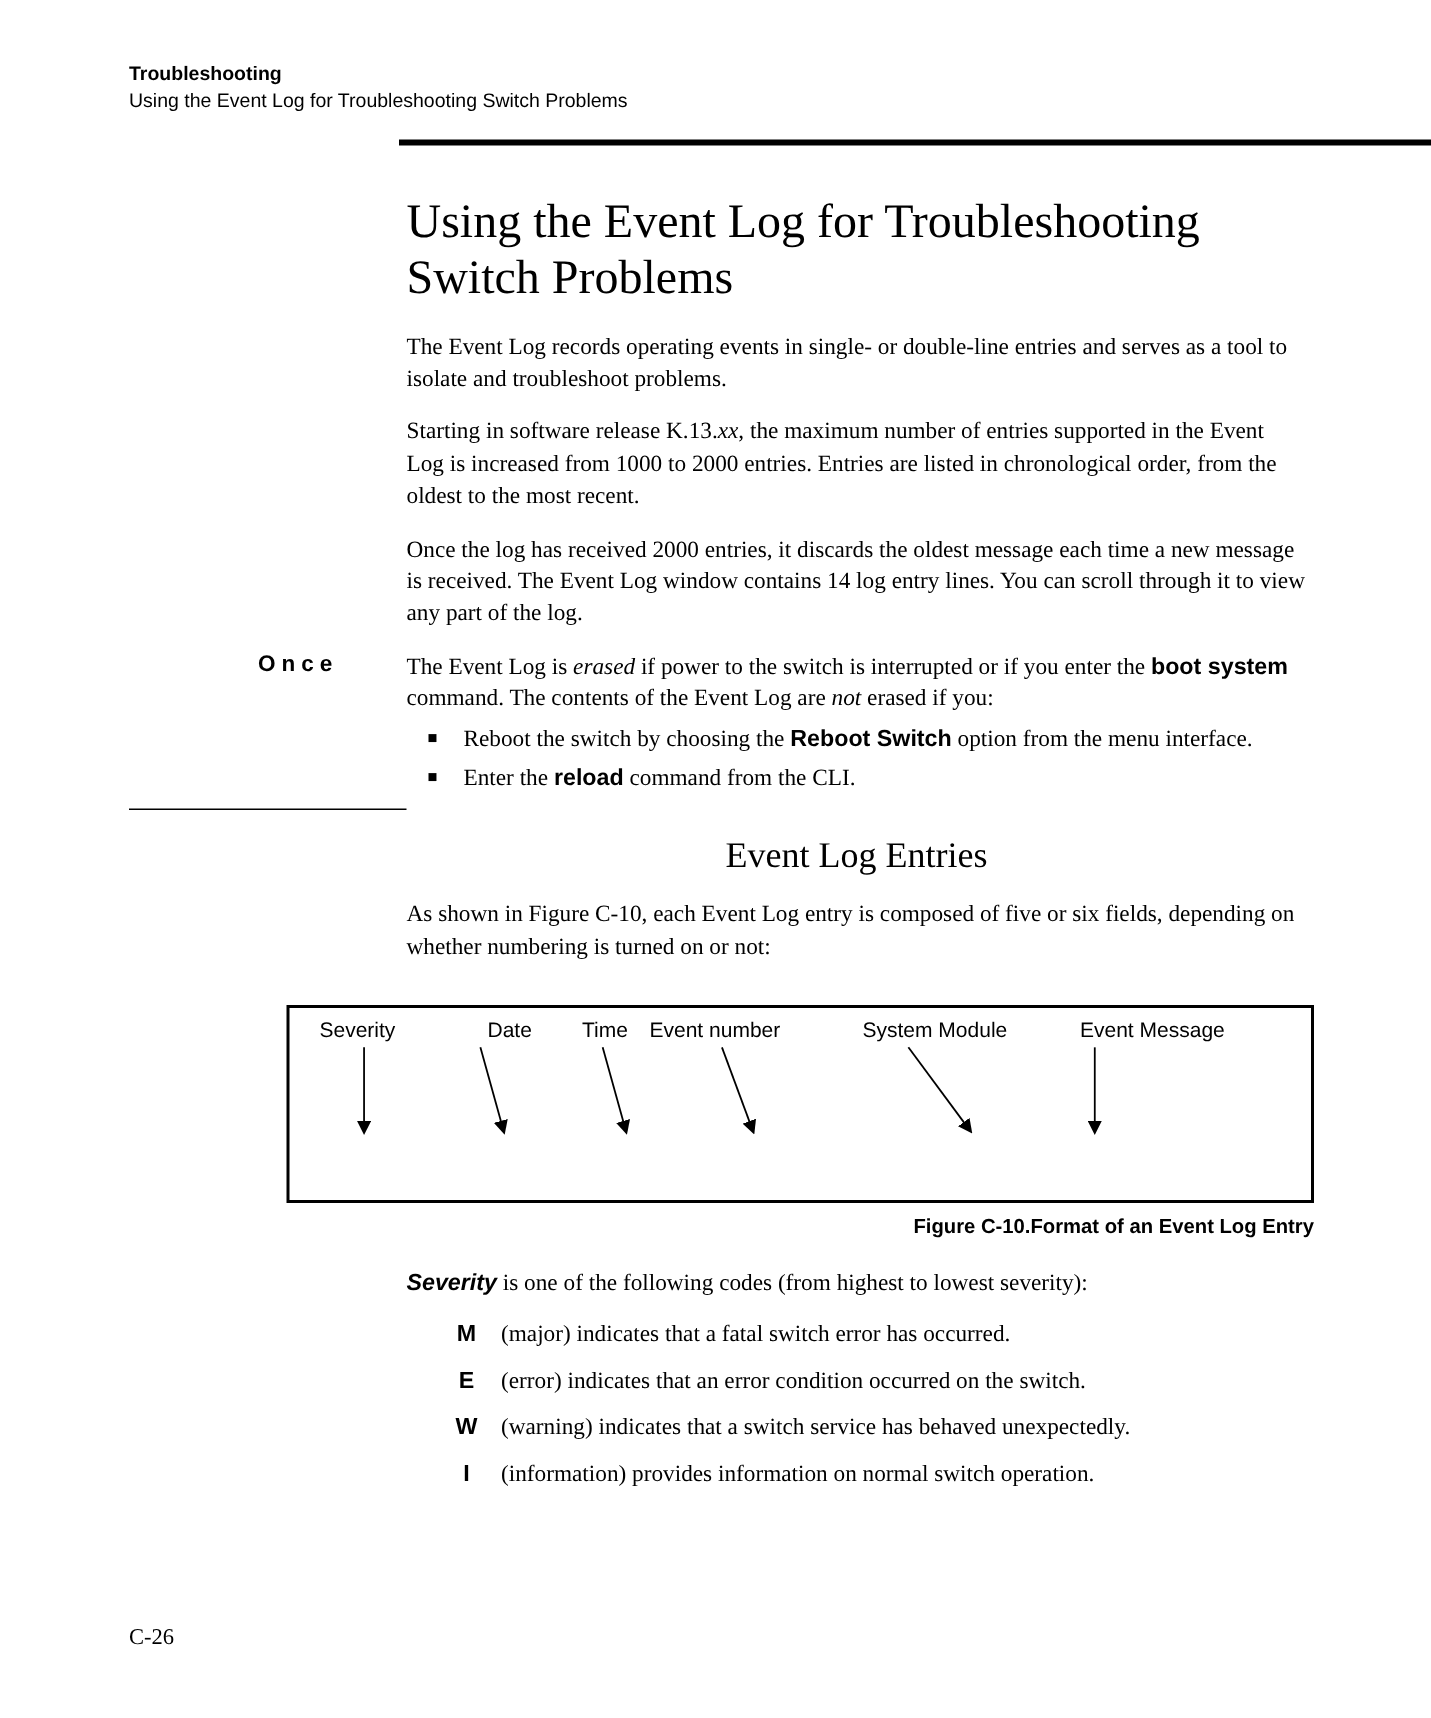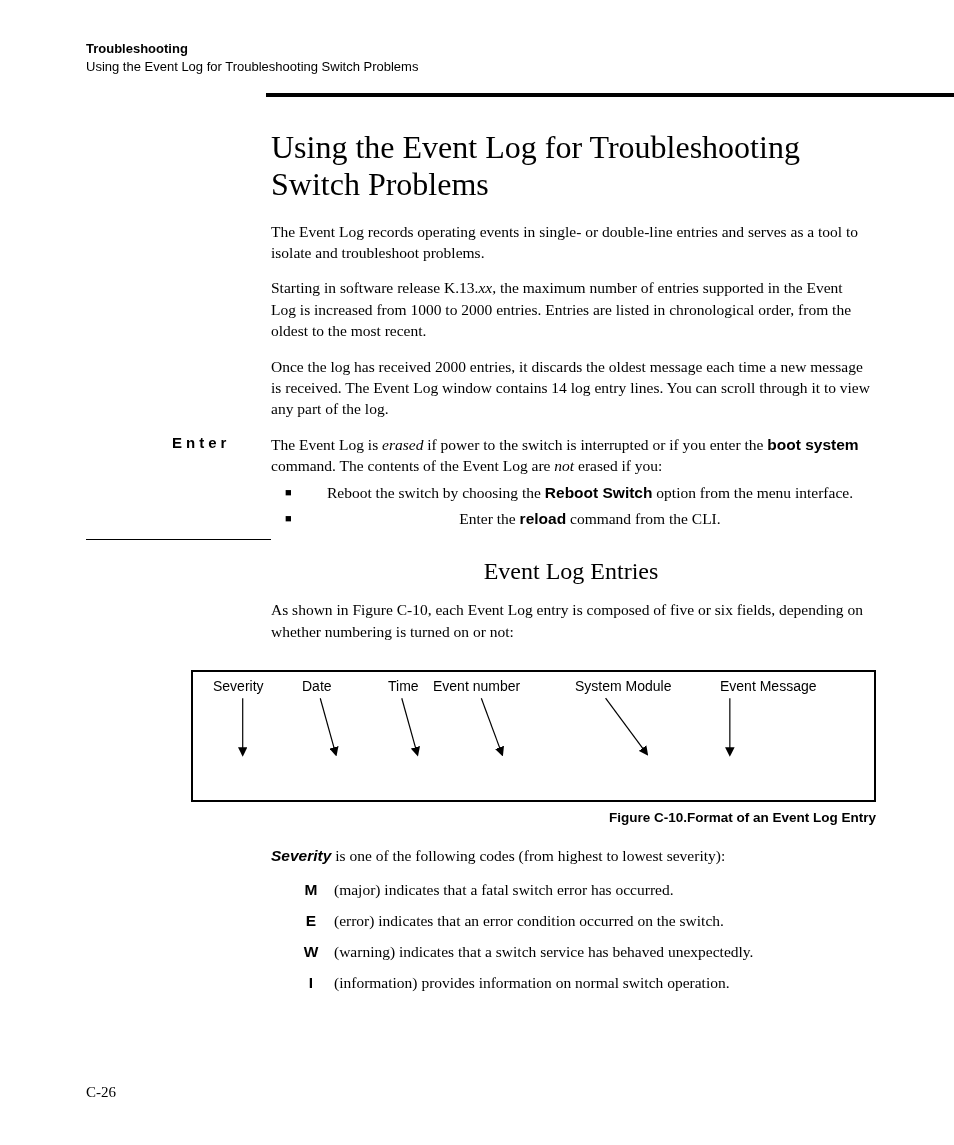--- a/index.html
+++ b/index.html
@@ -70,21 +70,20 @@
   .note-label {
     letter-spacing: 4px;
     font-size: 15px;
   }
   .italic { font-style: italic; }
   .bold-sans { font-family: Arial, Helvetica, sans-serif; font-weight: bold; margin-top: 24px; }
   ul.sq {
     list-style: none;
     padding: 0;
     margin: 0 0 10px 0;
-    text-align: center;
   }
   ul.sq li {
     font-size: 15.5px;
     line-height: 1.38;
     padding-left: 38px;
     position: relative;
     margin-bottom: 4px;
   }
   ul.sq li::before {
     content: "■";
@@ -169,21 +168,21 @@
     <p>The Event Log records operating events in single- or double-line entries and serves as a tool to isolate and troubleshoot problems.</p>
 
     <p>
       <span>Starting in software release K.13.</span><span class="italic">xx</span><span>, the maximum number of entries supported in the Event Log is increased from 1000 to 2000 entries. Entries are listed in chronological order, from the oldest to the most recent.</span>
     </p>
 
     <p>Once the log has received 2000 entries, it discards the oldest message each time a new message is received. The Event Log window contains 14 log entry lines. You can scroll through it to view any part of the log.</p>
   </div>
 
   <div style="position:relative; margin-top:4px;">
-    <div class="label-col note-label">Enter</div>
+    <div class="label-col note-label">Once</div>
     <div class="body-col">
       <p class="tight">
         <span>The Event Log is </span><span class="italic">erased</span><span> if power to the switch is interrupted or if you enter the </span><span class="bold-sans">boot system</span><span> command. The contents of the Event Log are </span><span class="italic">not</span><span> erased if you:</span>
       </p>
       <ul class="sq">
         <li>
           <span>Reboot the switch by choosing the </span><span class="bold-sans">Reboot Switch</span><span> option from the menu interface.</span>
         </li>
         <li>
           <span>Enter the </span><span class="bold-sans">reload</span><span> command from the CLI.</span>
@@ -195,21 +194,21 @@
 
   <div class="body-col">
     <h2 class="subhead">Event Log Entries</h2>
     <p>As shown in Figure C-10, each Event Log entry is composed of five or six fields, depending on whether numbering is turned on or not:</p>
   </div>
 
   <div class="figure-wrap">
     <div class="figure-box">
       <div class="fig-labels">
         <span class="fig-label" style="left:20px;">Severity</span>
-        <span class="fig-label" style="left:109px;">Date</span>
+        <span class="fig-label" style="left:132px;">Date</span>
         <span class="fig-label" style="left:195px;">Time</span>
         <span class="fig-label" style="left:240px;">Event number</span>
         <span class="fig-label" style="left:382px;">System Module</span>
         <span class="fig-label" style="left:527px;">Event Message</span>
       </div>
       <svg class="arrows" viewBox="0 0 685 128">
         <defs>
           <marker id="ah" markerWidth="8" markerHeight="8" refX="4" refY="4" orient="auto">
             <path d="M0,0 L8,4 L0,8 Z" fill="#000"></path>
           </marker>

